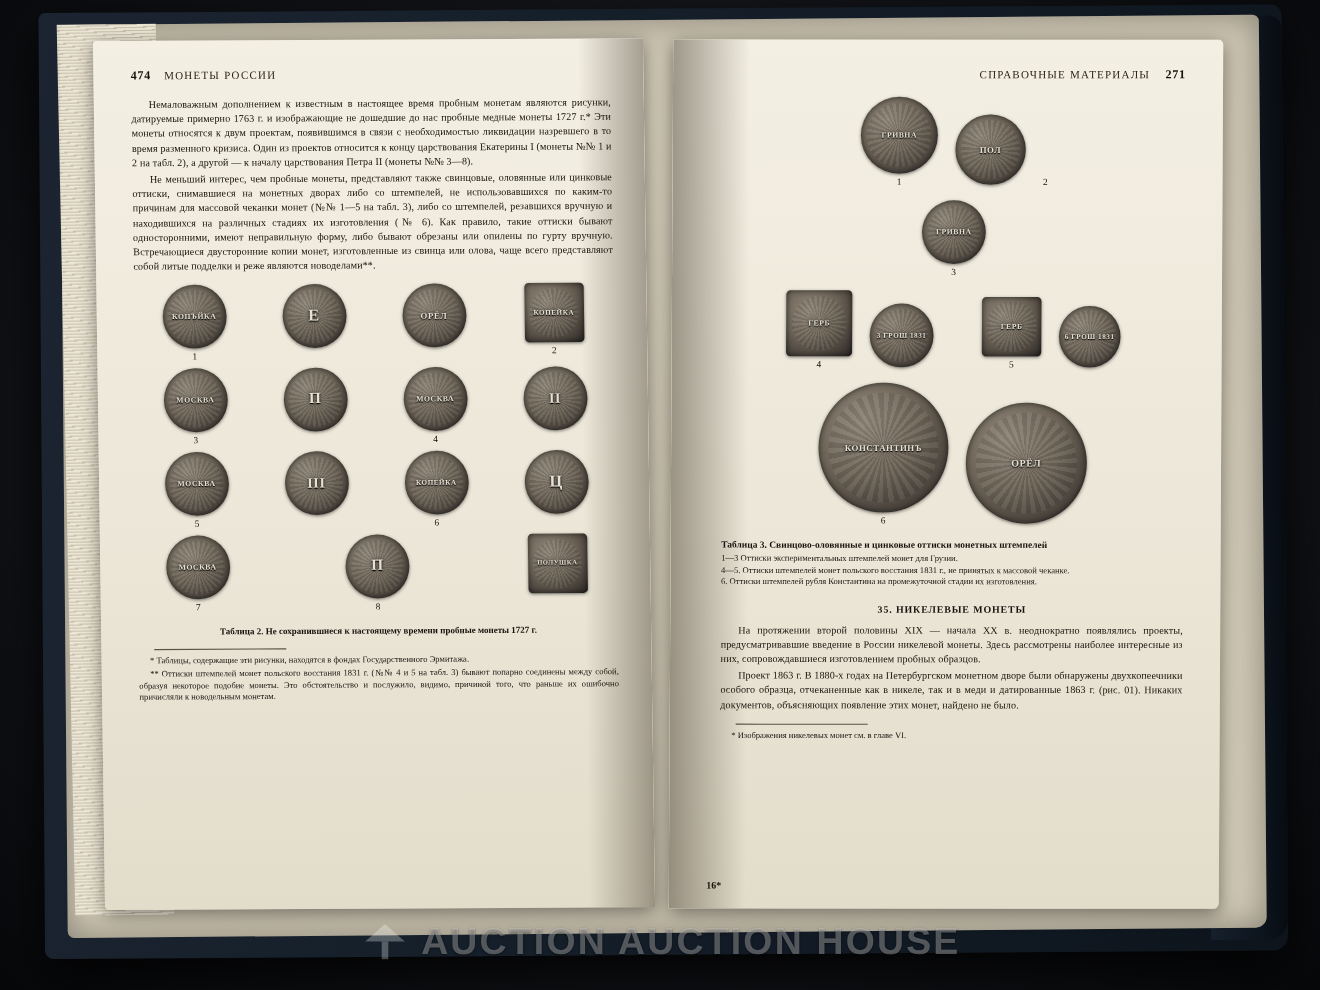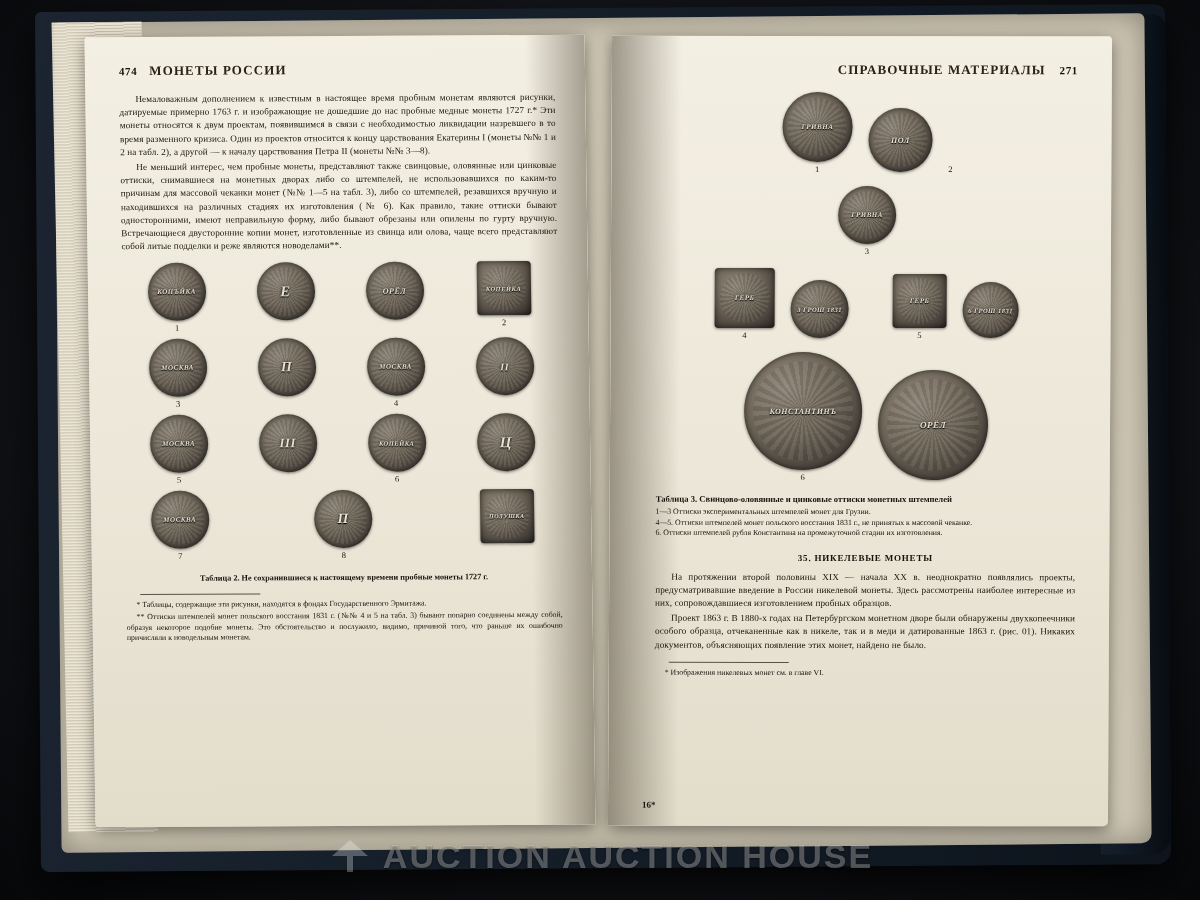--- a/index.html
+++ b/index.html
@@ -123,22 +123,22 @@
     margin-bottom: 14px;
     border-bottom: 0;
   }
   .runhead .folio {
     font-family: "Liberation Serif", serif;
     font-size: 11px;
     font-weight: bold;
     text-align: right;
   }
   .runhead .rh-title {
-    font-size: 13px;
-    font-weight: bold;
+    font-size: 10px;
+    font-weight: normal;
     letter-spacing: 1.1px;
     margin-left: 12px;
     color: #2a2318;
   }
   .runhead.right { justify-content: flex-end; }
   .runhead.right .rh-title { margin-left: 0; margin-right: 14px; }
 
   
   .bodytext {
     font-size: 9.2px;
@@ -187,21 +187,20 @@
     inset: 0;
     display: flex;
     align-items: center;
     justify-content: center;
     color: #e8e2d4;
     font-size: 11px;
     font-weight: bold;
     text-shadow: 0 1px 1px #000, 0 0 3px rgba(0,0,0,.8);
     z-index: 2;
     letter-spacing: .5px;
-    font-style: italic;
   }
   .coin.sq { border-radius: 4px; }
   .coin-num {
     font-size: 8.5px;
     margin-top: 2px;
     color: #15110a;
   }
   .caption {
     font-size: 8.2px;
     line-height: 11px;
@@ -352,21 +351,21 @@
           <span class="coin-num"></span>
         </div>
         <div class="coin-cell">
           <div class="coin" style="width:58px;height:58px">
             <span class="glyph" style="font-size:7px">МОСКВА</span>
           </div>
           <span class="coin-num">4</span>
         </div>
         <div class="coin-cell">
           <div class="coin" style="width:58px;height:58px">
-            <span class="glyph" style="font-size:10px">II</span>
+            <span class="glyph" style="font-size:13px">II</span>
           </div>
           <span class="coin-num"></span>
         </div>
 
         <div class="coin-cell">
           <div class="coin" style="width:58px;height:58px">
             <span class="glyph" style="font-size:7px">МОСКВА</span>
           </div>
           <span class="coin-num">5</span>
         </div>

